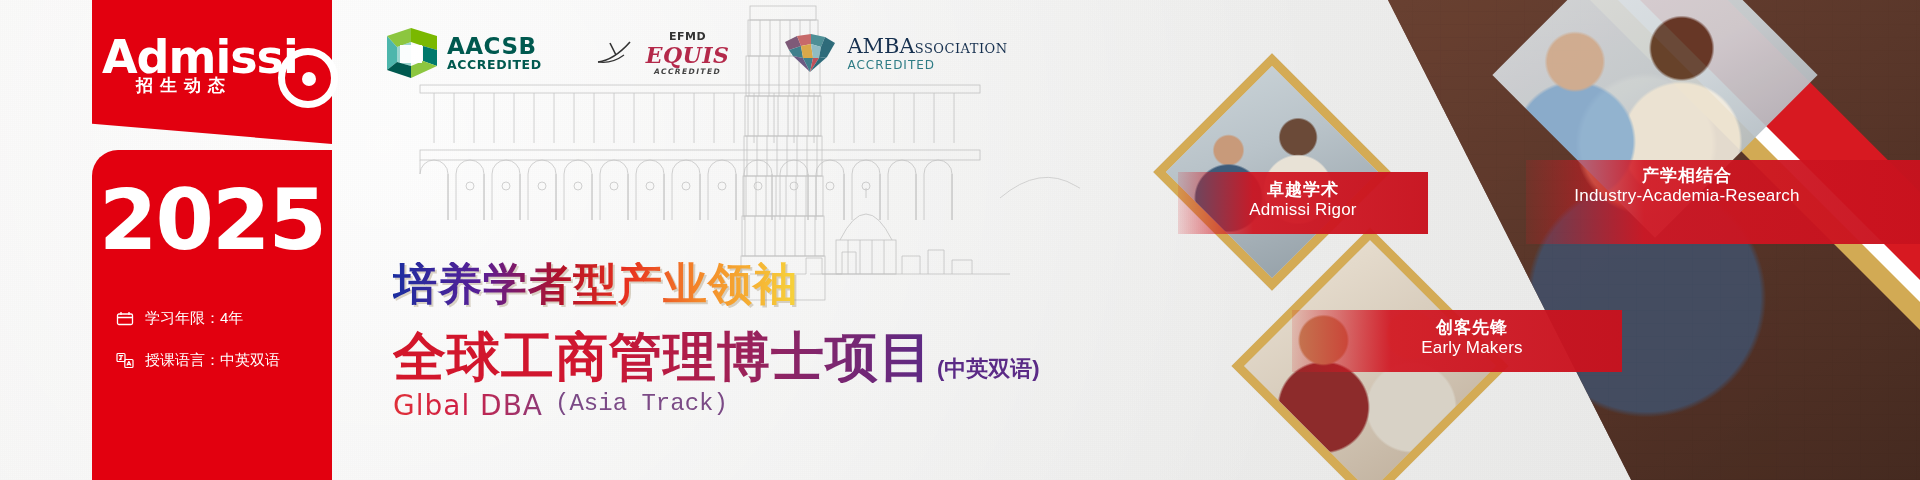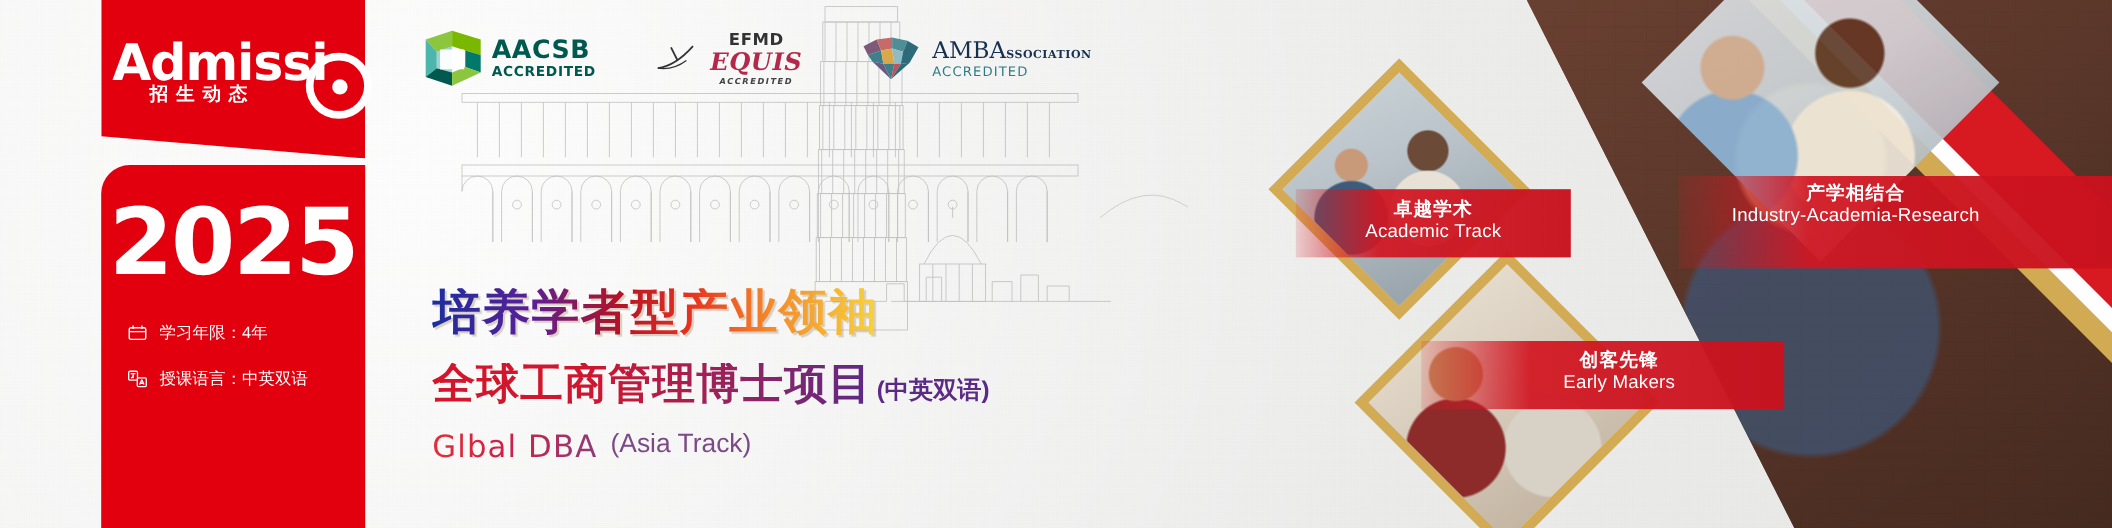--- a/index.html
+++ b/index.html
@@ -30,64 +30,64 @@
      letter-spacing:-1px;color:#ffffff;line-height:1;position:absolute;left:6px;top:0;}
   .admission-cn{position:absolute;left:40px;top:40px;color:#fff;font-size:17px;
      letter-spacing:7px;font-weight:600;}
   .at-ring{position:absolute;left:182px;top:14px;width:60px;height:60px;border-radius:50%;
      border:7px solid #fff;box-sizing:border-box;}
   .at-ring:after{content:"";position:absolute;left:17px;top:17px;width:14px;height:14px;
      border-radius:50%;background:#fff;}
   .year{position:absolute;left:0;top:178px;width:240px;text-align:center;color:#fff;
      font-family:"DejaVu Sans",sans-serif;font-weight:700;font-size:84px;line-height:1;
      letter-spacing:-2px;}
-  .info-list{position:absolute;left:22px;top:292px;width:330px;}
+  .info-list{position:absolute;left:22px;top:308px;width:330px;}
   .info-row{display:flex;align-items:center;color:#fff;font-size:15px;margin-bottom:22px;
      white-space:nowrap;}
   .info-row .ico{width:22px;height:20px;margin-right:9px;flex:0 0 auto;
      display:flex;align-items:center;justify-content:center;}
   .info-row .ico svg{display:block;}
 
   
   .sketch{position:absolute;left:380px;top:0;width:700px;height:400px;opacity:.55;}
 
   
   .logos{position:absolute;left:385px;top:26px;display:flex;align-items:center;gap:52px;justify-content:center;}
   .logo{display:flex;align-items:center;gap:8px;}
   .aacsb-txt{line-height:1;}
   .aacsb-txt .t1{font-family:"DejaVu Sans",sans-serif;font-weight:700;font-size:23px;color:#00594f;letter-spacing:.5px;}
   .aacsb-txt .t2{font-family:"DejaVu Sans",sans-serif;font-weight:600;font-size:12.5px;color:#00594f;letter-spacing:.6px;margin-top:1px;}
   .equis{text-align:center;line-height:1;}
-  .equis .efmd{font-family:"DejaVu Sans",sans-serif;font-size:15px;font-weight:700;color:#333;letter-spacing:.5px;}
+  .equis .efmd{font-family:"DejaVu Sans",sans-serif;font-size:11px;font-weight:700;color:#333;letter-spacing:.5px;}
   .equis .eq{font-family:"DejaVu Serif",serif;font-style:italic;font-weight:700;font-size:22px;color:#b4294a;letter-spacing:.5px;margin-top:2px;}
   .equis .acc{font-family:"DejaVu Sans",sans-serif;font-style:italic;font-weight:700;font-size:7.5px;color:#444;letter-spacing:1.4px;margin-top:2px;}
   .amba-txt{line-height:1;}
   .amba-txt .t1{font-family:"DejaVu Serif",serif;font-size:21px;color:#16304f;letter-spacing:0px;}
-  .amba-txt .t1 .sm{font-size:10px;letter-spacing:.5px;font-weight:bold;}
+  .amba-txt .t1 .sm{font-size:13px;letter-spacing:.5px;}
   .amba-txt .t2{font-family:"DejaVu Sans",sans-serif;font-size:12px;color:#2e7c85;letter-spacing:1px;margin-top:2px;}
 
   
   .headline1{position:absolute;left:393px;top:262px;font-size:44px;font-weight:800;
      letter-spacing:1px;line-height:1;
      background:linear-gradient(90deg,#1b2ea0 0%,#5a1f96 22%,#b51226 42%,#e8321f 58%,#f4892a 76%,#f7d43b 100%);
      -webkit-background-clip:text;background-clip:text;color:transparent;
      -webkit-text-fill-color:transparent;
      filter:drop-shadow(2px 2px 0 rgba(120,90,40,.25));}
   .headline2{position:absolute;left:393px;top:330px;line-height:1;display:flex;align-items:flex-end;}
-  .headline2 .main{font-size:39px;font-weight:800;letter-spacing:1px;
+  .headline2 .main{font-size:53px;font-weight:800;letter-spacing:1px;
      background:linear-gradient(90deg,#d3162a 0%,#cf1630 38%,#8e2464 72%,#5b2a86 100%);
      -webkit-background-clip:text;background-clip:text;color:transparent;
      -webkit-text-fill-color:transparent;}
   .headline2 .sub{font-size:22px;font-weight:700;color:#5b2a86;margin-left:4px;padding-bottom:3px;}
   .headline3{position:absolute;left:393px;top:392px;line-height:1;display:flex;align-items:flex-end;}
   .headline3 .main{font-family:"DejaVu Sans",sans-serif;font-size:28px;font-weight:400;letter-spacing:1px;
      background:linear-gradient(90deg,#e03038 0%,#cf1f45 45%,#8e3a78 100%);
      -webkit-background-clip:text;background-clip:text;color:transparent;
      -webkit-text-fill-color:transparent;}
-  .headline3 .sub{font-family:Liberation Sans, sans-serif;font-size:24px;color:#7b4a86;margin-left:12px;padding-bottom:4px;}
+  .headline3 .sub{font-family:Liberation Mono, monospace;font-size:24px;color:#7b4a86;margin-left:12px;padding-bottom:4px;}
 
   
   .collage{position:absolute;right:0;top:0;width:800px;height:480px;overflow:hidden;}
   .brick{position:absolute;right:0;top:0;width:760px;height:480px;
      clip-path:polygon(30% 0,100% 0,100% 100%,62% 100%);
      background:linear-gradient(135deg,#7a4a3a 0%,#6d4132 35%,#5c362b 70%,#4a2c23 100%);}
   .brick:before{content:"";position:absolute;inset:0;opacity:.35;
      background-image:repeating-linear-gradient(0deg,rgba(0,0,0,.35) 0 1px,rgba(0,0,0,0) 1px 13px),
                       repeating-linear-gradient(90deg,rgba(0,0,0,.3) 0 1px,rgba(0,0,0,0) 1px 28px);}
 
@@ -392,21 +392,21 @@
     <div style="position:absolute;left:380px;top:-140px;width:62px;height:760px;background:#d71921;transform:rotate(-45deg);transform-origin:top left;"></div>
 
     <div class="diamond" style="left:68px;top:88px;width:168px;height:168px;">
       <div class="inner">
           <div class="ph a"></div>
         </div>
     </div>
     <div class="label-bg" style="left:58px;top:172px;width:250px;height:62px;"></div>
     <div class="label" style="left:58px;top:180px;width:250px;">
       <div class="cn">卓越学术</div>
-      <div class="en">Academic Track</div>
+      <div class="en">Admissi Rigor</div>
     </div>
 
     <div class="diamond" style="left:420px;top:-40px;width:230px;height:230px;border-color:#c0392b;border-width:0;background:transparent;">
       <div class="inner">
           <div class="ph b" style="opacity:.92"></div>
         </div>
     </div>
     <div class="label-bg" style="left:406px;top:160px;width:394px;height:84px;"></div>
     <div class="label" style="left:406px;top:166px;width:322px;">
       <div class="cn">产学相结合</div>

